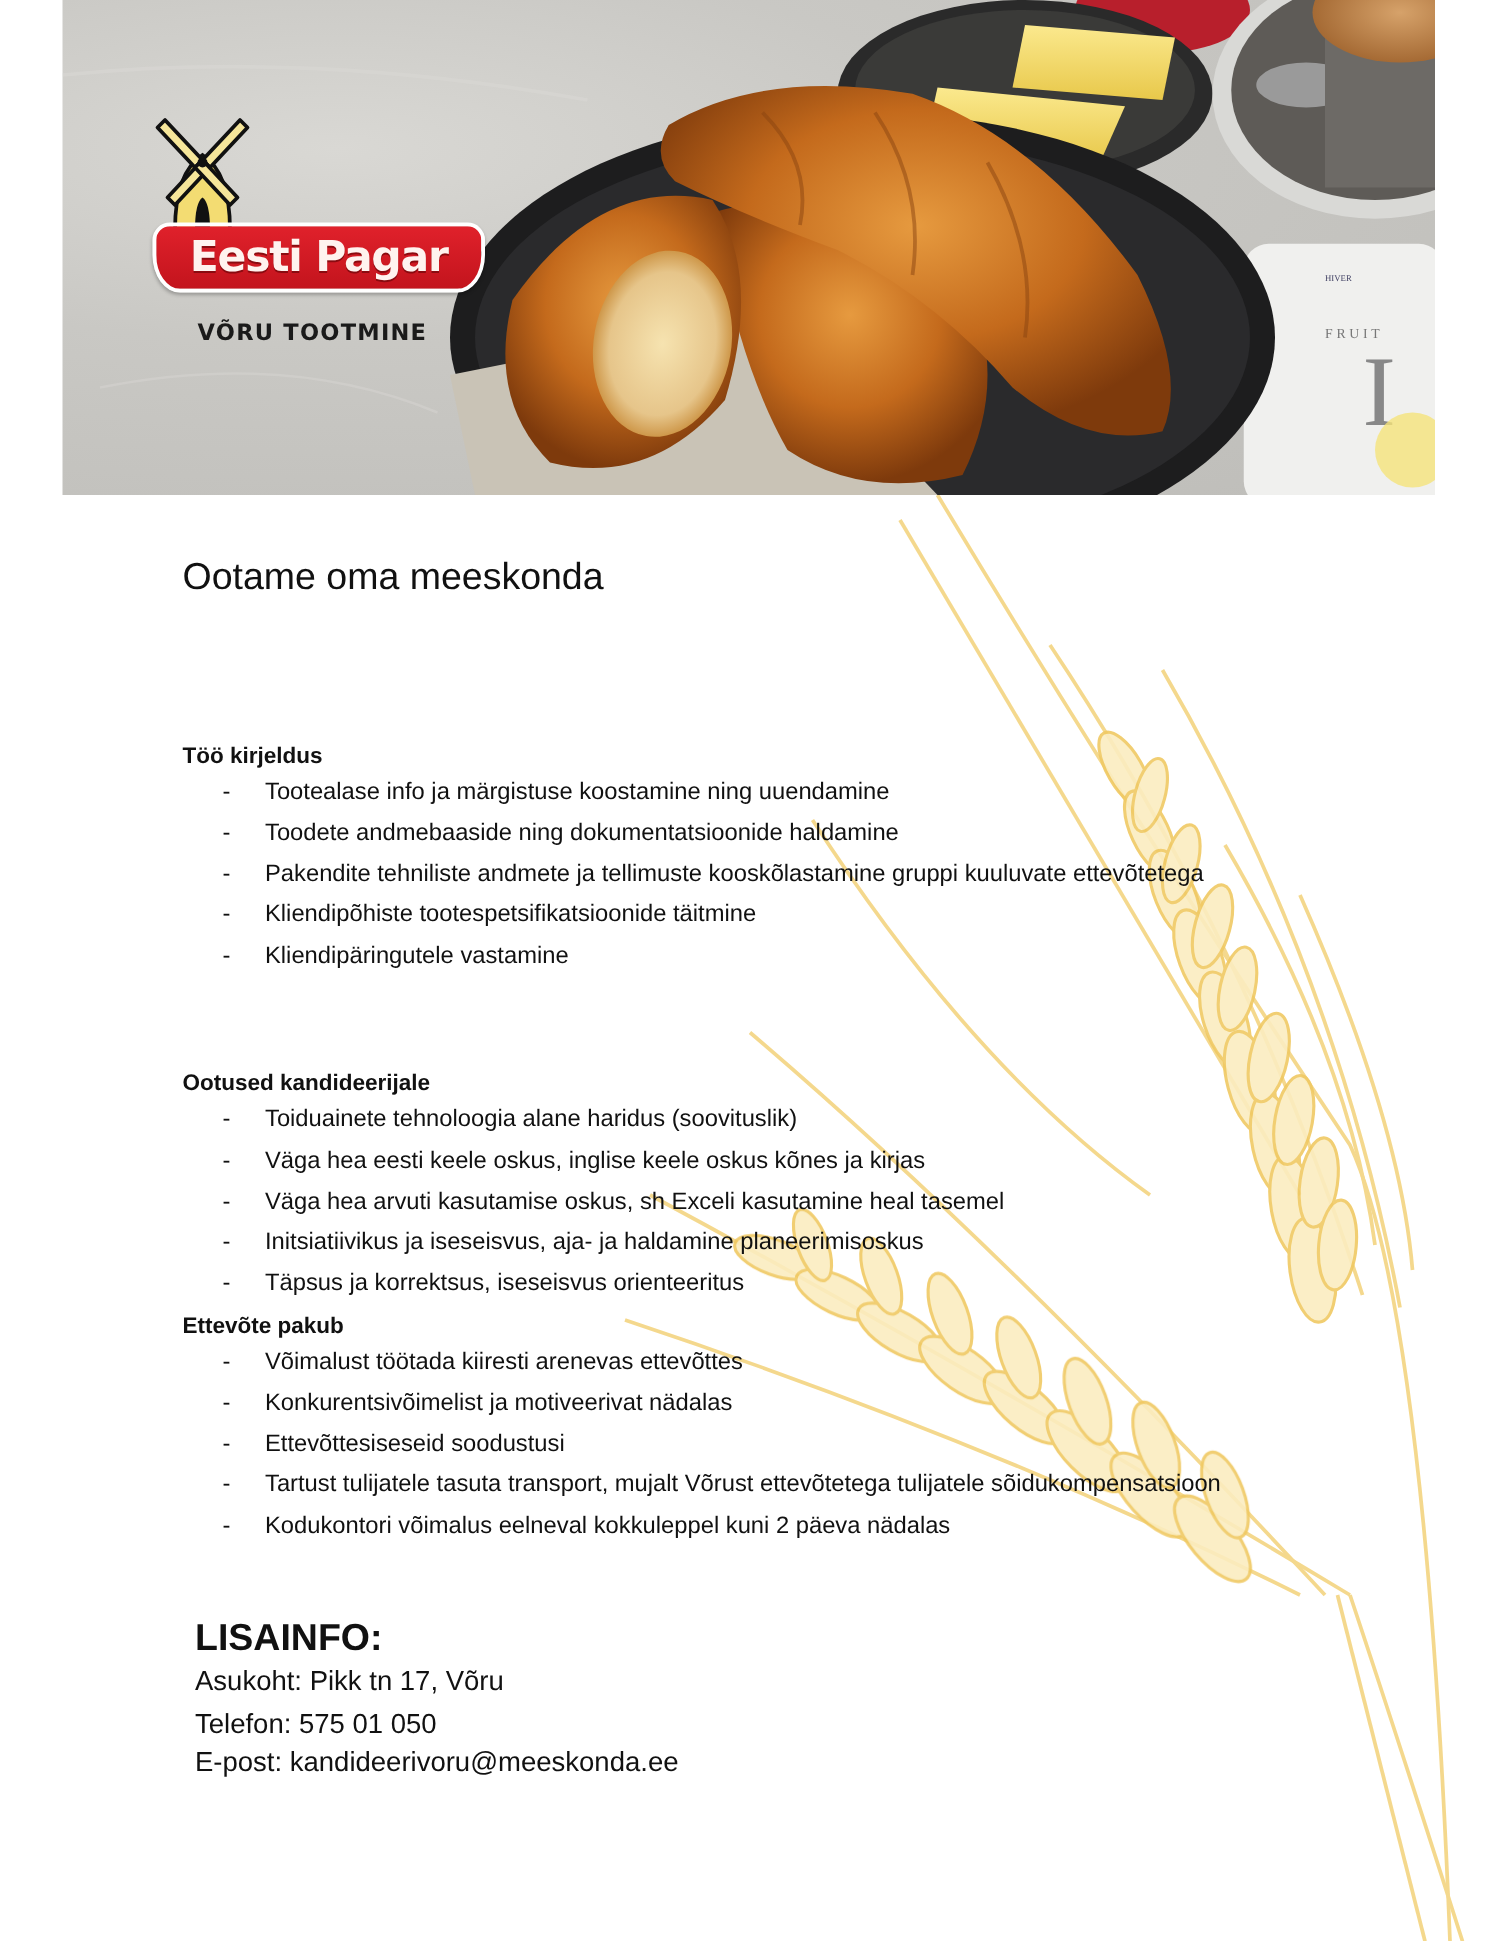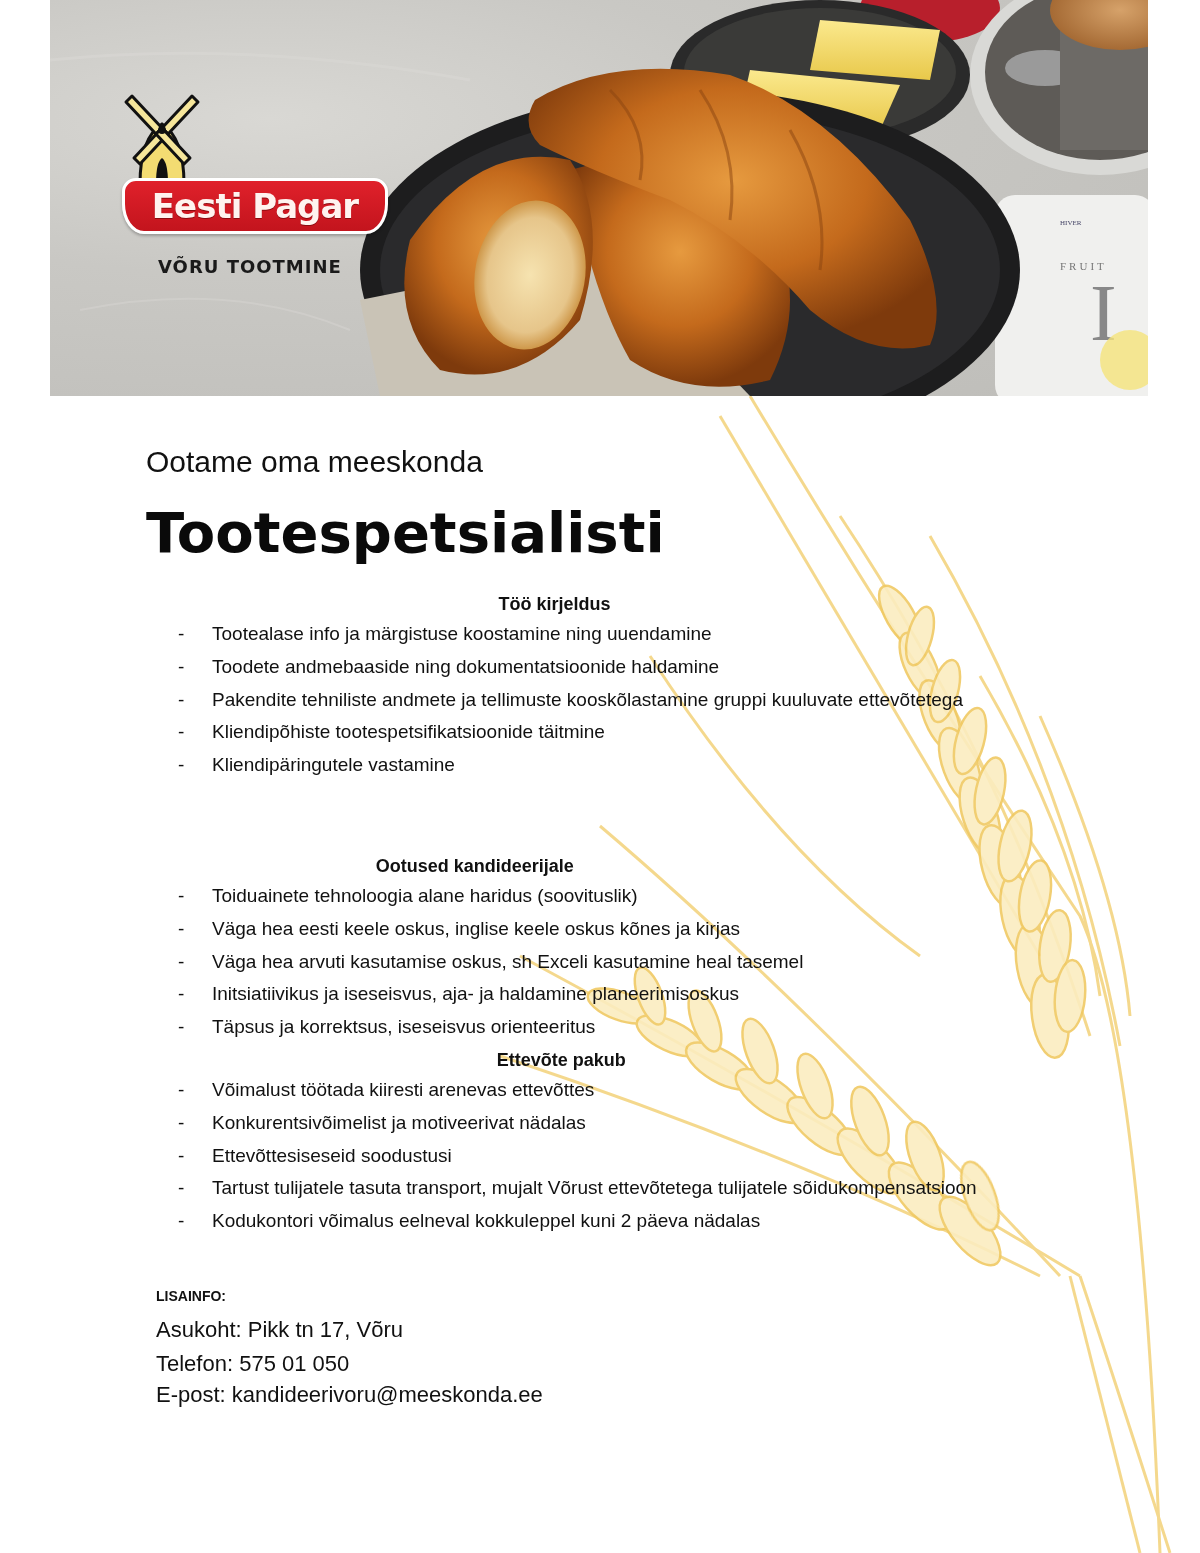--- a/index.html
+++ b/index.html
@@ -42,34 +42,34 @@
   
   .content { position: absolute; left: 146px; top: 440px; width: 960px; }
   .intro { font-family: "Liberation Sans", sans-serif; font-size: 30px; color: #111; line-height: 44px; }
   .title {
     font-family: "DejaVu Sans", sans-serif; font-weight: bold; font-size: 56px;
     color: #0a0a0a; margin-top: 16px; line-height: 66px; letter-spacing: 0px;
   }
   .section { margin-top: 0; }
   .section-head {
     font-family: "Liberation Sans", sans-serif; font-weight: bold; font-size: 18px;
-    line-height: 28px; color: #111; text-align: center;
+    line-height: 28px; color: #111;
   }
   .list { list-style: none; }
   .list li {
     position: relative; padding-left: 66px; font-size: 19px; line-height: 32.8px;
     font-family: "Liberation Sans", sans-serif; color: #111;
   }
   .list li .dash { position: absolute; left: 32px; top: 0; }
   .s1 { position: absolute; top: 150px; }
   .s2 { position: absolute; top: 378px; margin-top: 34px; }
   .s3 { position: absolute; top: 606px; }
 
   .info { position: absolute; left: 156px; top: 1280px; }
-  .info-head { font-family: "Liberation Sans", sans-serif; font-weight: bold; font-size: 14px; line-height: 32px; }
+  .info-head { font-family: "Liberation Sans", sans-serif; font-weight: bold; font-size: 30px; line-height: 32px; margin-top: 15px; }
   .info-line { font-family: "Liberation Sans", sans-serif; font-size: 22px; line-height: 36px; color: #111; }
   .info-line.tight { line-height: 31px; }
 </style>
 </head>
 <body>
 
 <div class="hero">
   <svg width="1098" height="396" viewBox="0 0 1098 396">
     <defs>
       <radialGradient id="crois" cx="50%" cy="40%" r="60%">
@@ -200,21 +200,20 @@
     <ellipse cx="280" cy="655" rx="14" ry="34" transform="rotate(-20 280 655)"></ellipse>
     <ellipse cx="335" cy="690" rx="14" ry="34" transform="rotate(-20 335 690)"></ellipse>
     <ellipse cx="390" cy="725" rx="15" ry="36" transform="rotate(-20 390 725)"></ellipse>
     <ellipse cx="445" cy="760" rx="15" ry="36" transform="rotate(-20 445 760)"></ellipse>
     <ellipse cx="500" cy="800" rx="15" ry="36" transform="rotate(-20 500 800)"></ellipse>
   </g>
 </svg>
 
 <div class="content">
   <div class="intro">Ootame oma meeskonda</div>
-  <h1 class="title">Tootespetsialisti</h1>
 
   <div class="section s1">
     <div class="section-head">Töö kirjeldus</div>
     <ul class="list">
       <li><span class="dash">-</span><span>Tootealase info ja märgistuse koostamine ning uuendamine</span></li>
       <li><span class="dash">-</span><span>Toodete andmebaaside ning dokumentatsioonide haldamine</span></li>
       <li><span class="dash">-</span><span>Pakendite tehniliste andmete ja tellimuste kooskõlastamine gruppi kuuluvate ettevõtetega</span></li>
       <li><span class="dash">-</span><span>Kliendipõhiste tootespetsifikatsioonide täitmine</span></li>
       <li><span class="dash">-</span><span>Kliendipäringutele vastamine</span></li>
     </ul>

